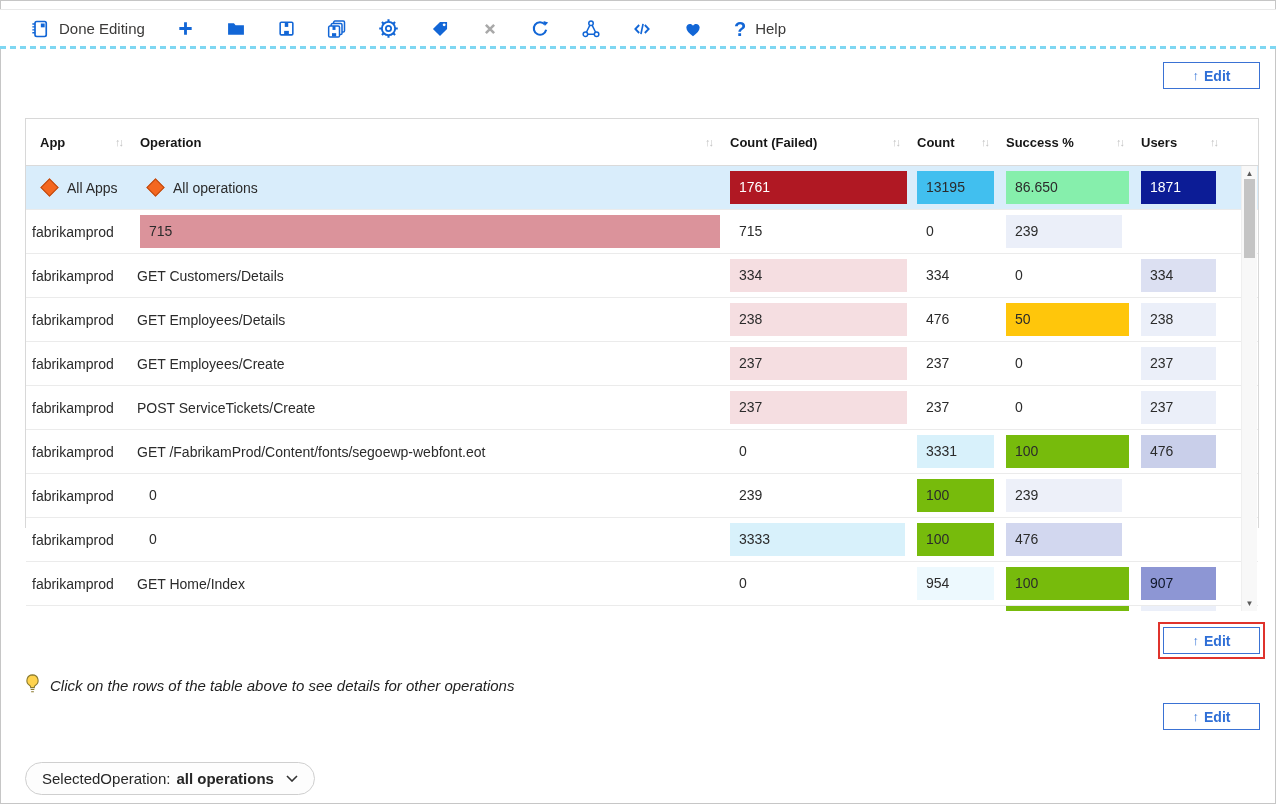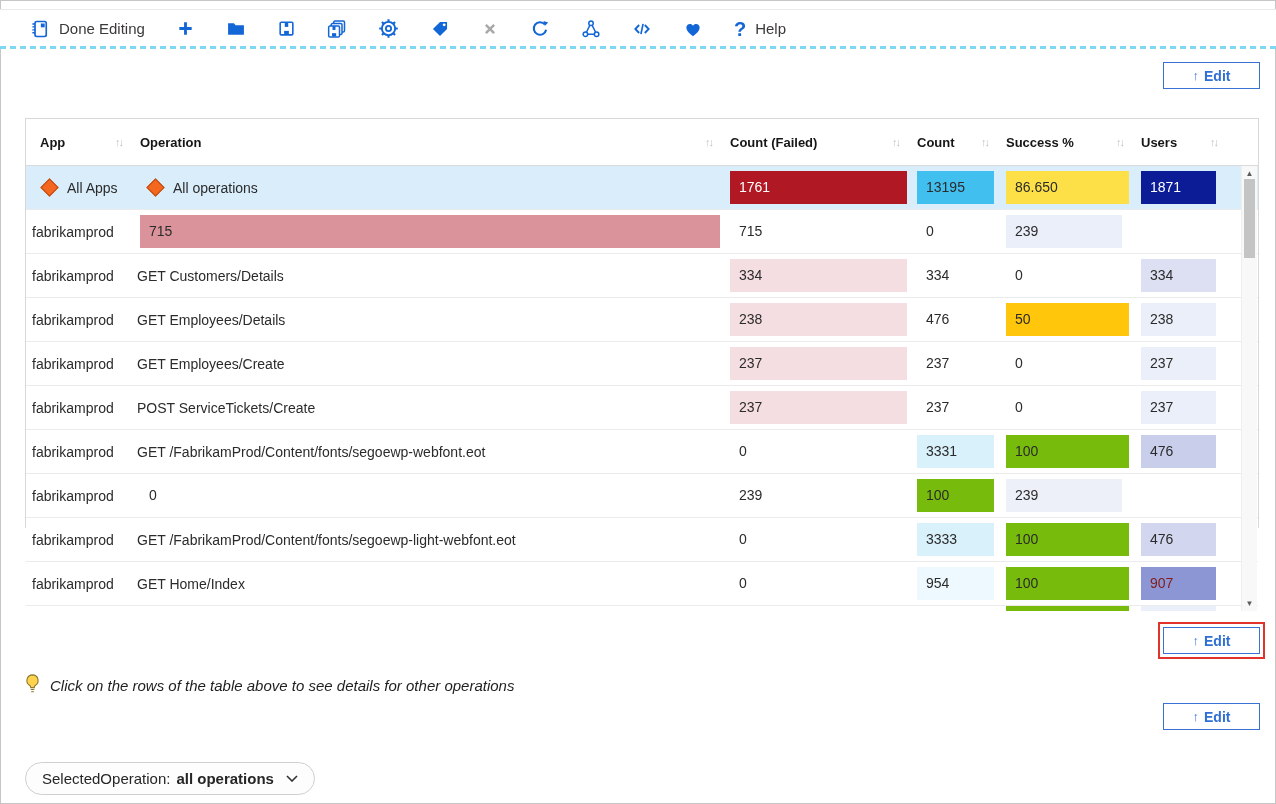--- a/index.html
+++ b/index.html
@@ -230,21 +230,21 @@
             <span class="diamond"></span>
             <span>All operations</span>
           </div>
           <div class="cell m-cf">
             <div class="chip" style="background: rgb(176, 24, 35); color: rgb(255, 255, 255);">1761</div>
           </div>
           <div class="cell m-c">
             <div class="chip" style="background: rgb(65, 191, 239);">13195</div>
           </div>
           <div class="cell m-s">
-            <div class="chip" style="background: #fde047;">86.650</div>
+            <div class="chip" style="background: #86efac;">86.650</div>
           </div>
           <div class="cell m-u">
             <div class="chip" style="background: rgb(12, 28, 150); color: rgb(255, 255, 255);">1871</div>
           </div>
           <div class="cell"></div>
         </div>
         <div class="t-row">
           <div class="cell app">
             <span>fabrikamprod</span>
           </div>
@@ -382,23 +382,20 @@
           </div>
           <div class="cell m-u">
             <div class="chip" style="background: rgb(237, 240, 249);">239</div>
           </div>
           <div class="cell"></div>
         </div>
         <div class="t-row">
           <div class="cell app">
             <span>fabrikamprod</span>
           </div>
-          <div class="cell op">
-            <span>GET /FabrikamProd/Content/fonts/segoewp-light-webfont.eot</span>
-          </div>
           <div class="cell m-cf">
             <div class="chip">0</div>
           </div>
           <div class="cell m-c">
             <div class="chip" style="background: rgb(216, 241, 251);">3333</div>
           </div>
           <div class="cell m-s">
             <div class="chip" style="background: rgb(119, 187, 12);">100</div>
           </div>
           <div class="cell m-u">
@@ -416,21 +413,21 @@
           <div class="cell m-cf">
             <div class="chip">0</div>
           </div>
           <div class="cell m-c">
             <div class="chip" style="background: rgb(237, 249, 254);">954</div>
           </div>
           <div class="cell m-s">
             <div class="chip" style="background: rgb(119, 187, 12);">100</div>
           </div>
           <div class="cell m-u">
-            <div class="chip" style="background: rgb(141, 150, 212); color: #7f1d1d;">907</div>
+            <div class="chip" style="background: rgb(141, 150, 212); color: #0f172a;">907</div>
           </div>
           <div class="cell"></div>
         </div>
         <div class="t-row partial">
           <div class="cell app"></div>
           <div class="cell op"></div>
           <div class="cell m-cf">
             <div class="chip"></div>
           </div>
           <div class="cell m-c">

